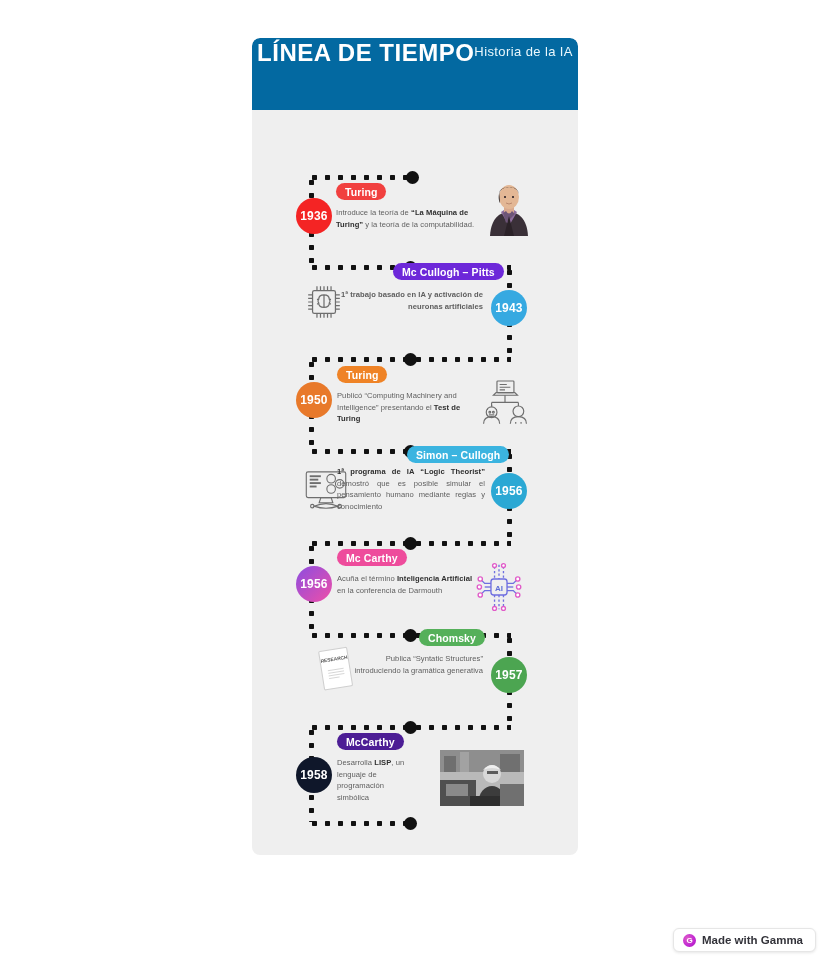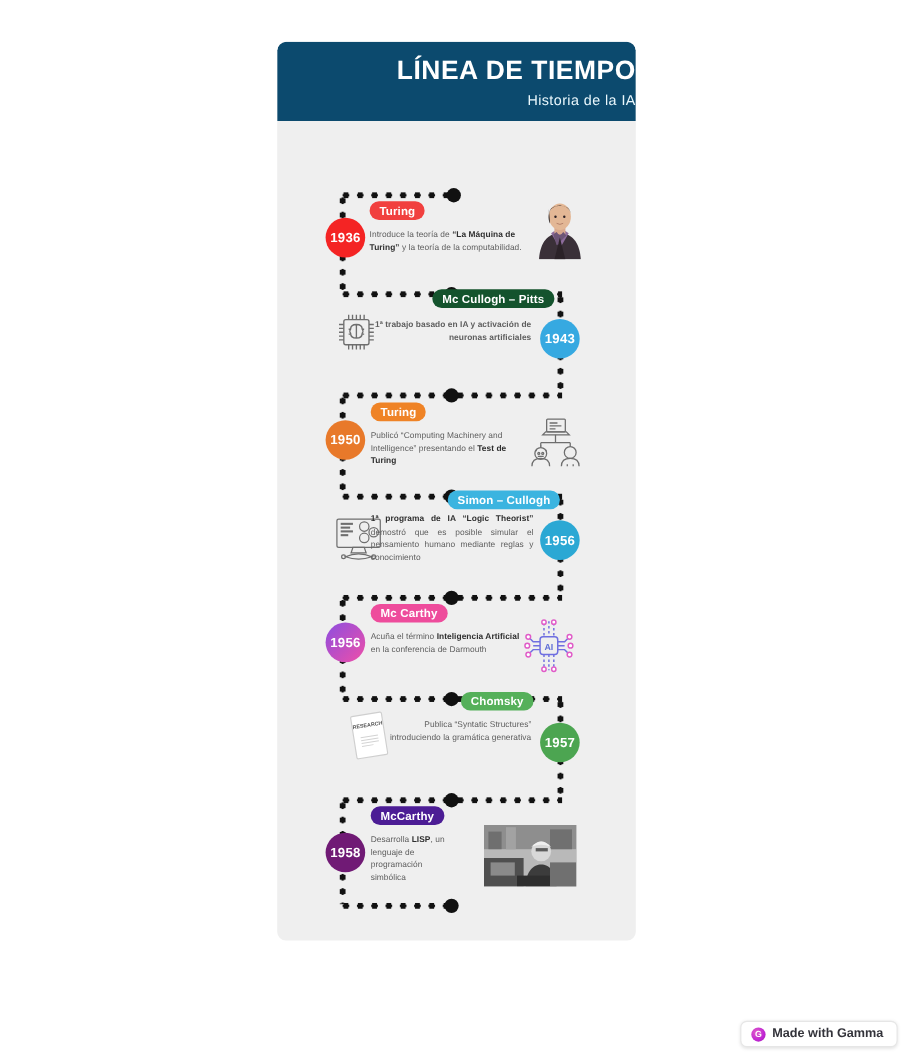--- a/index.html
+++ b/index.html
@@ -17,24 +17,24 @@
     position: absolute;
     left: 252px; top: 38px;
     width: 326px; height: 817px;
     background: #efefef;
     border-radius: 8px;
     overflow: hidden;
   }
 
   .header {
     width: 100%; height: 72px;
-    background: #0c4a6e;
+    background: #0369a1;
     border-radius: 8px 8px 0 0;
-    display: flex; flex-direction: column;
-    align-items: flex-end; justify-content: center;
+    display: flex; 
+    align-items: flex-start; justify-content: center;
     padding-top: 2px;
   }
   .header h1 {
     color: #ffffff;
     font-size: 24px;
     font-weight: 700;
     letter-spacing: .5px;
     line-height: 1.1;
   }
   .header h2 {
@@ -234,21 +234,21 @@
             </svg>
           </div>
         </div>
       </div>
 
       <div class="row" style="top:0;">
         <div class="year-circle" style="left:239px; top:180px; background:#36a9e1;">
           <span>1943</span>
         </div>
 
-        <div class="pill" style="left:141px; top:153px; background:#14532d;justify-content:center;">
+        <div class="pill" style="left:141px; top:153px; background:#6d28d9;justify-content:center;">
           <span>Mc Cullogh – Pitts</span>
         </div>
 
         <div class="desc right" style="left:84px; top:179px; width:147px;font-weight:bold;">
           <span>1ª trabajo basado en IA y activación de neuronas artificiales</span>
         </div>
 
         <div class="art" style="left:50px; top:170px;">
           <svg viewBox="0 0 50 50" width="44" height="44" fill="none" stroke="#6e6e6e" stroke-width="1.4">
             <rect x="12" y="12" width="26" height="26" rx="2"></rect>
@@ -386,21 +386,21 @@
               <text x="27" y="19" font-family="Liberation Sans, sans-serif" font-size="5.5" font-weight="700" fill="#555" text-anchor="middle">RESEARCH</text>
               <g stroke="#d3d3d3" stroke-width="1">
                 <path d="M18 29 h18 M18 32 h18 M18 35 h18 M18 38 h12"></path>
               </g>
             </g>
           </svg>
         </div>
       </div>
 
       <div class="row" style="top:0;">
-        <div class="year-circle" style="left:44px; top:647px; background:#701a75;">
+        <div class="year-circle" style="left:44px; top:647px; background:#0f172a;">
           <span>1958</span>
         </div>
 
         <div class="pill" style="left:85px; top:623px; background:#4c1d95;">
           <span>McCarthy</span>
         </div>
 
         <div class="desc" style="left:85px; top:647px; width:72px;">
           <span>Desarrolla </span><b>LISP</b><span>, un lenguaje de programación simbólica</span>
         </div>

